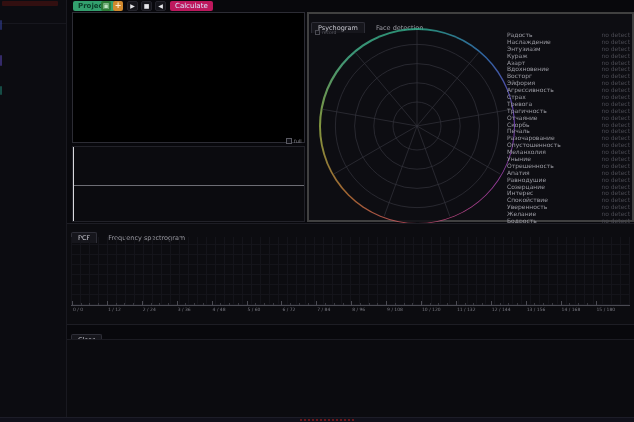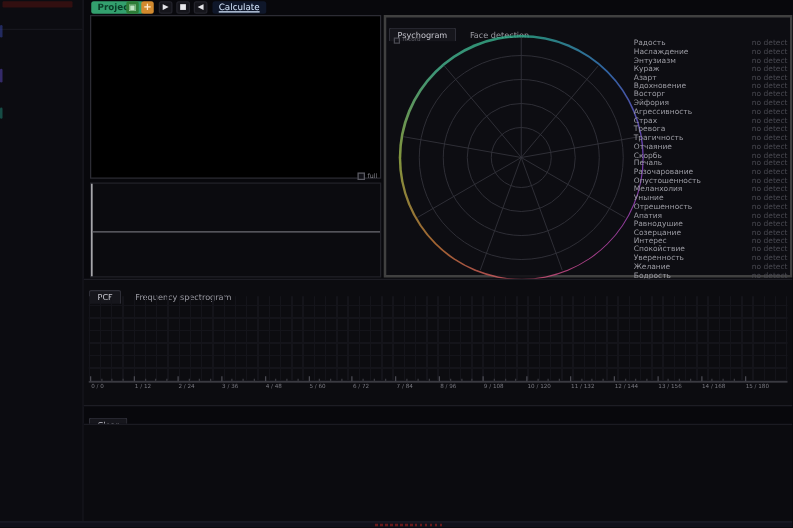--- a/index.html
+++ b/index.html
@@ -23,21 +23,21 @@
   .btn-projects{left:6px;padding:0 5px;background:#33a06e;color:#0a3d28;font-weight:bold;}
   .btn-square{left:34px;width:10px;background:#2e7c37;border-radius:2px;}
   .btn-square .glyph{display:block;font-size:7px;line-height:10px;color:#bfe3c2;}
   .btn-asterisk{left:46px;width:10px;background:#d28a2e;}
   .btn-asterisk .glyph{display:block;font-size:8px;line-height:9px;color:#ffe9c8;font-weight:bold;}
   .btn-transport{width:11px;background:#15151b;border:1px solid #23232b;box-sizing:border-box;}
   .btn-play{left:60px;}
   .btn-stop{left:74px;}
   .btn-speaker{left:88px;}
   .btn-transport .glyph{display:block;font-size:6px;line-height:8px;color:#e6e6ea;}
-  .btn-calculate{left:103px;padding:0 5px;background:#0f172a;color:#d8e9ff;text-decoration:underline;}
+  .btn-calculate{left:103px;padding:0 5px;background:#be185d;color:#d8e9ff;}
   
   .video-panel{position:absolute;left:72px;top:12px;width:233px;height:131px;background:#000;border:1px solid #2c2c34;box-sizing:border-box;}
   
   .full-check{position:absolute;left:286px;top:138px;height:6px;font-size:5px;color:#84848c;display:flex;align-items:center;gap:2px;}
   .full-box{width:4px;height:4px;border:1px solid #5a5a62;background:#101016;display:inline-block;}
   .wave-panel{position:absolute;left:72px;top:146px;width:233px;height:76px;background:#0b0b0f;border:1px solid #222229;box-sizing:border-box;}
   .wave-yaxis{position:absolute;left:0;top:0;width:1px;height:100%;background:#d8d8dc;}
   .wave-midline{position:absolute;left:1px;right:0;top:38px;height:1px;background:#6d6d74;}
   
   .psy-panel{position:absolute;left:307px;top:12px;width:327px;height:210px;background:#0d0d12;border:2px solid #404040;box-sizing:border-box;}

